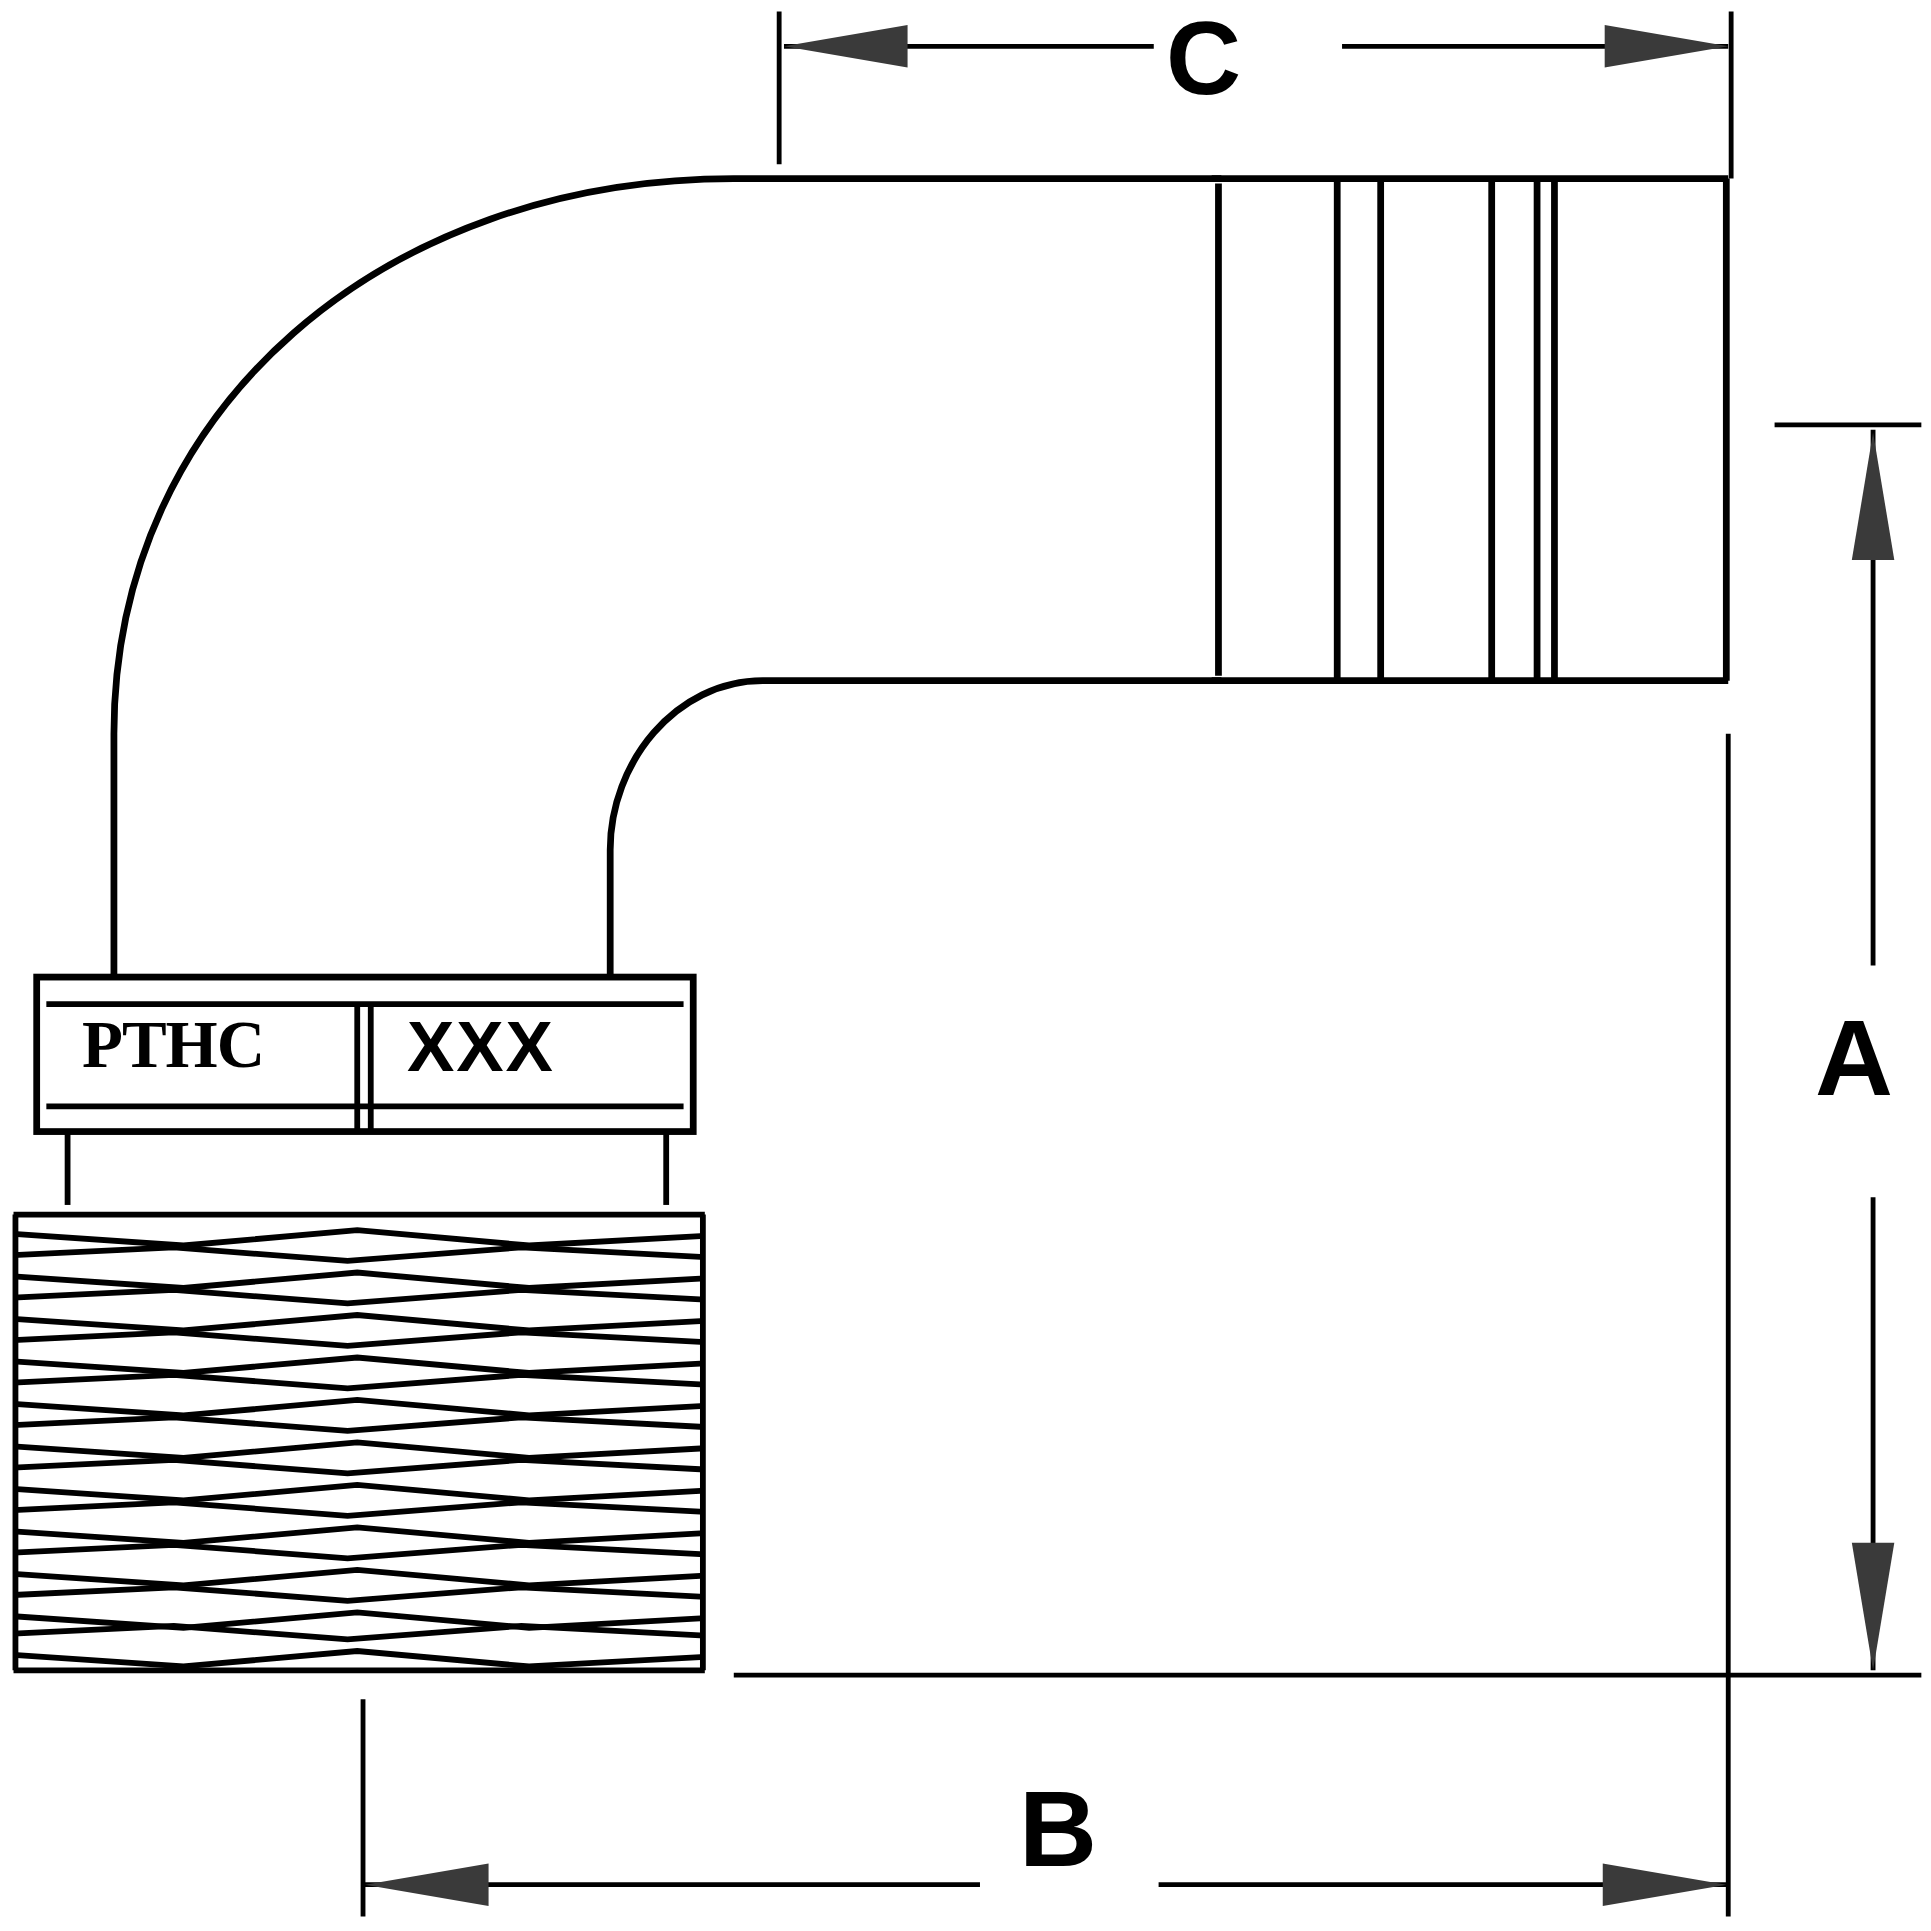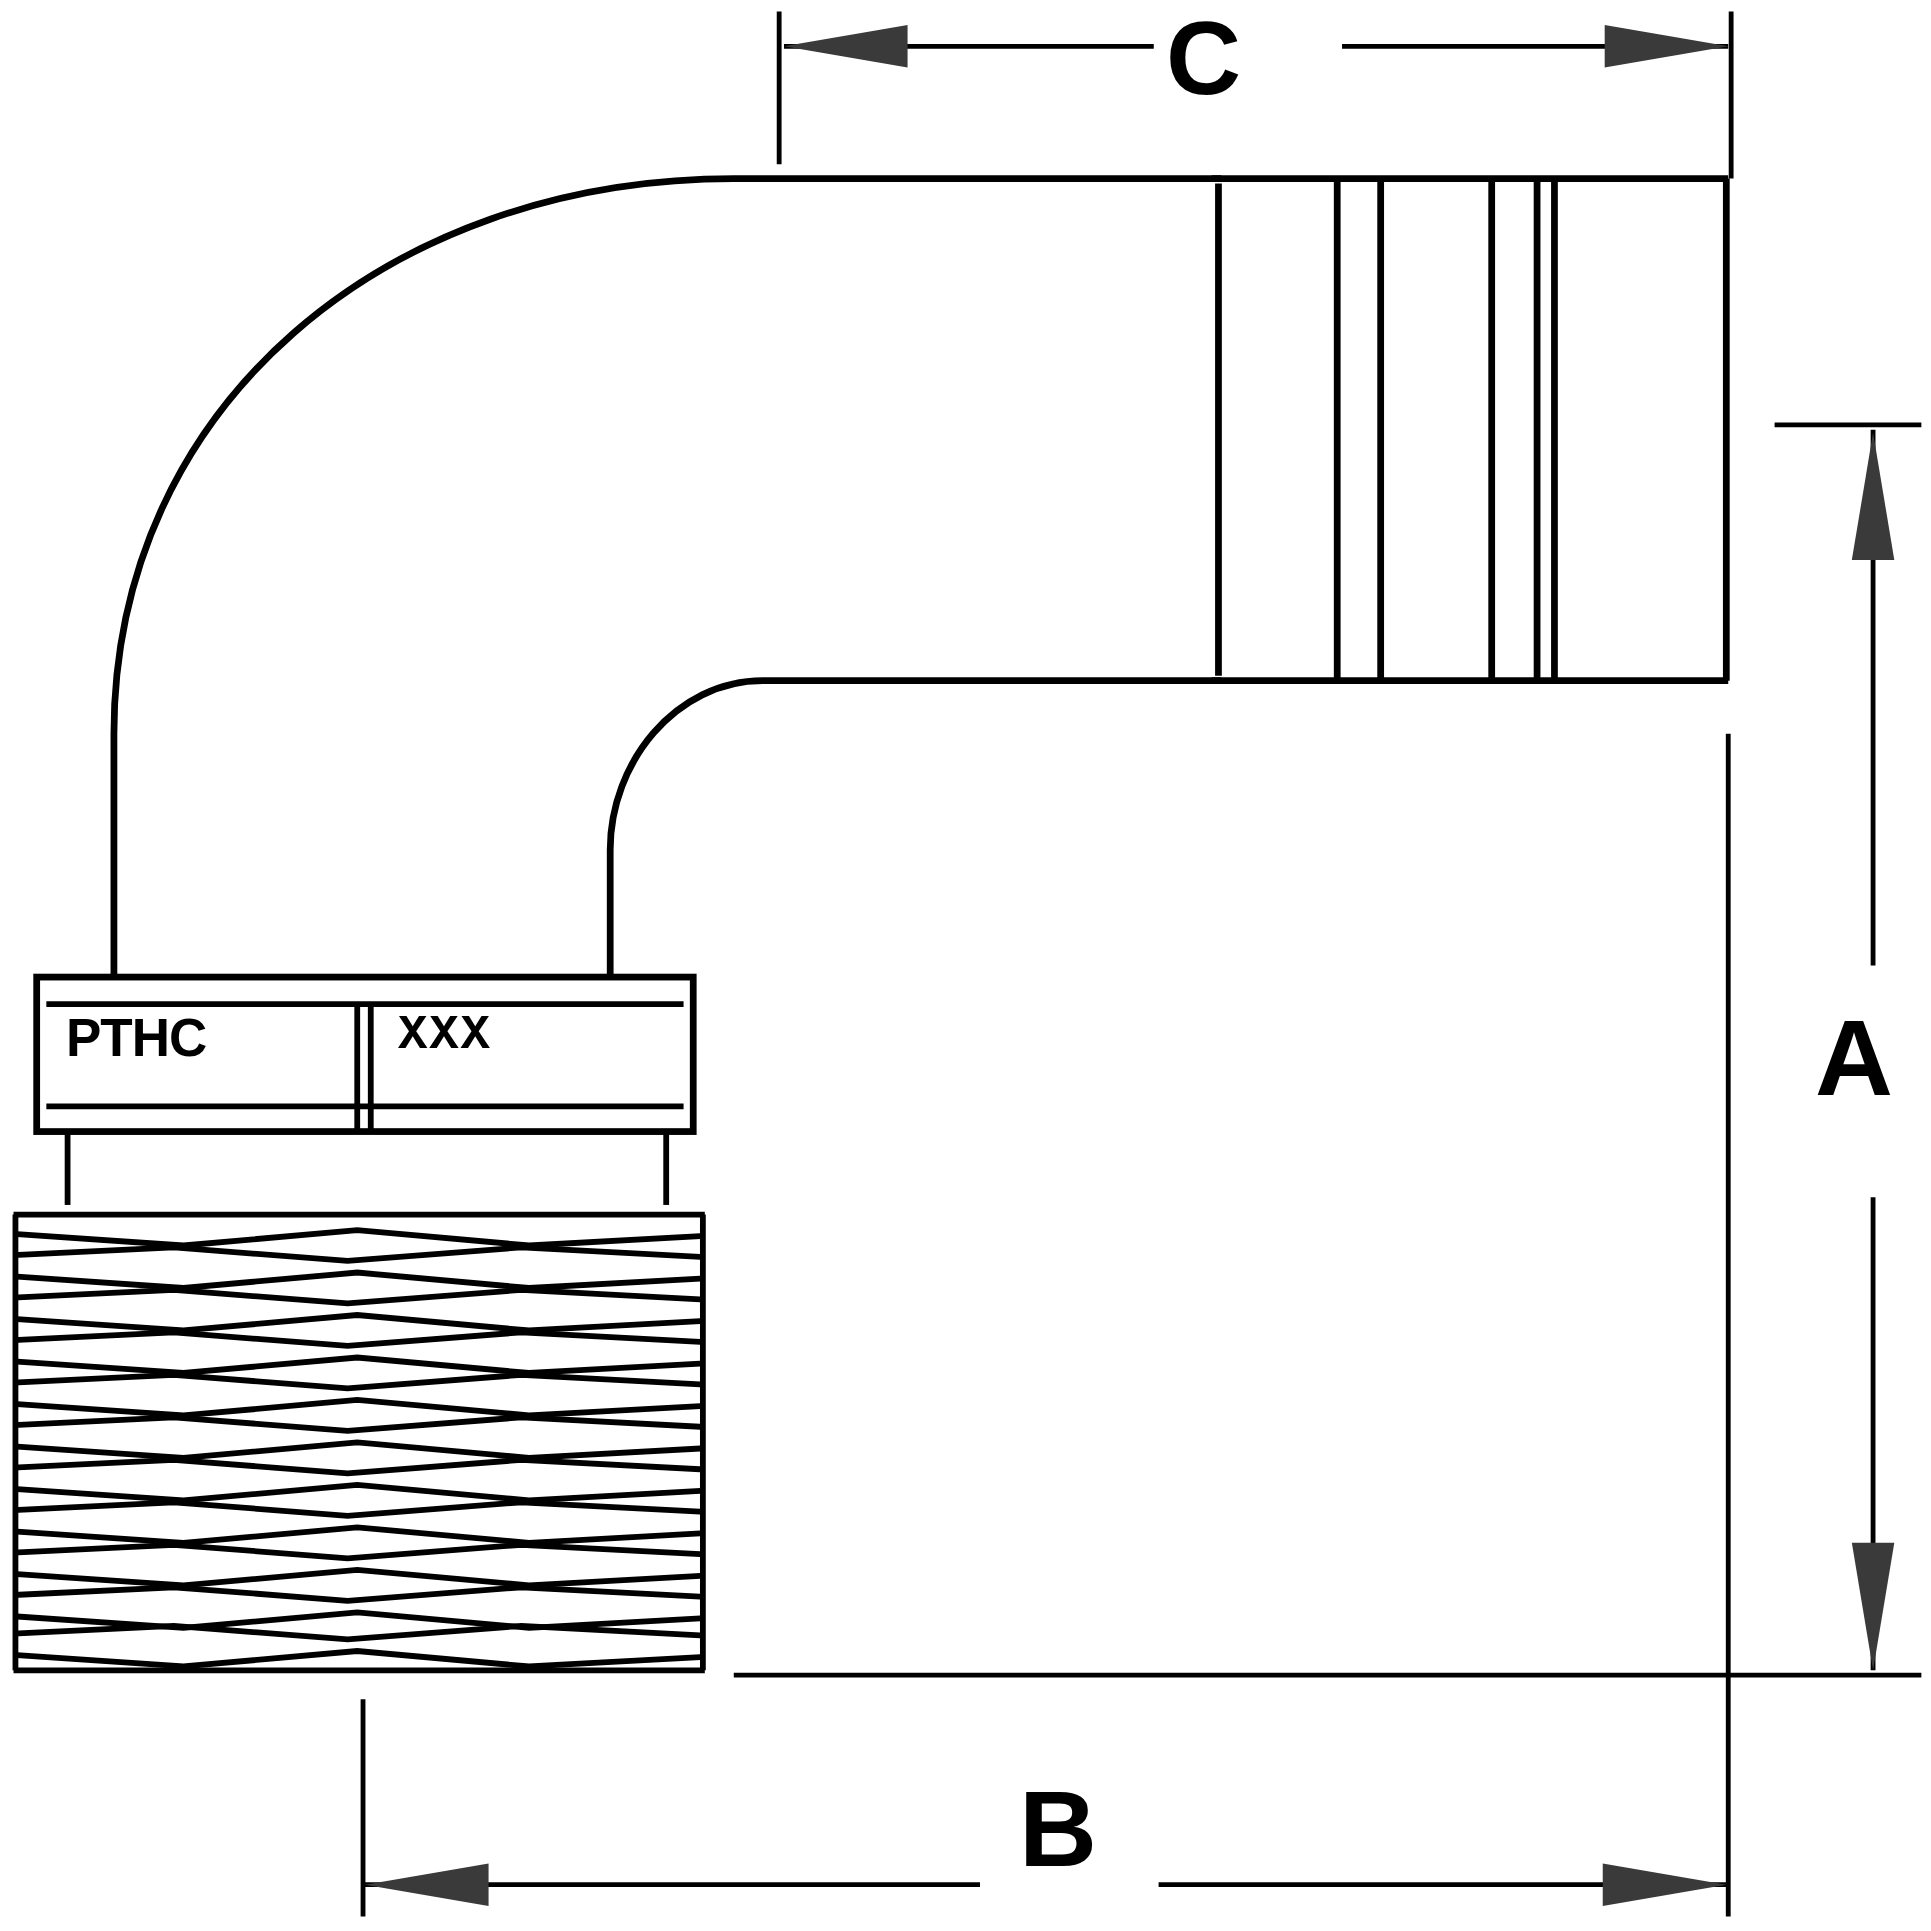--- a/index.html
+++ b/index.html
@@ -38,22 +38,22 @@
   #label-A { left: 1815px; top: 1004px; font-size: 108px; }
   #label-B { left: 1019px; top: 1775px; font-size: 108px; }
   .body-text {
     position: absolute;
     font-family: "Liberation Sans", sans-serif;
     font-weight: bold;
     color: #000000;
     line-height: 1;
     user-select: none;
   }
-  #text-pthc { left: 66px; top: 1011px; font-size: 53px; letter-spacing: -1px; }
-  #text-xxx { left: 398px; top: 1011px; font-size: 49px; letter-spacing: 1.9px; font-family: Liberation Mono, monospace; }
+  #text-pthc { left: 82px; top: 1011px; font-size: 67px; letter-spacing: -1px; font-family: Liberation Serif, serif; }
+  #text-xxx { left: 407px; top: 1011px; font-size: 71px; letter-spacing: 1.9px; }
 </style>
 </head>
 <body>
 
 <div id="diagram-root">
 
   <svg class="drawing" viewBox="0 0 2000 2000">
 
     <g>
 

